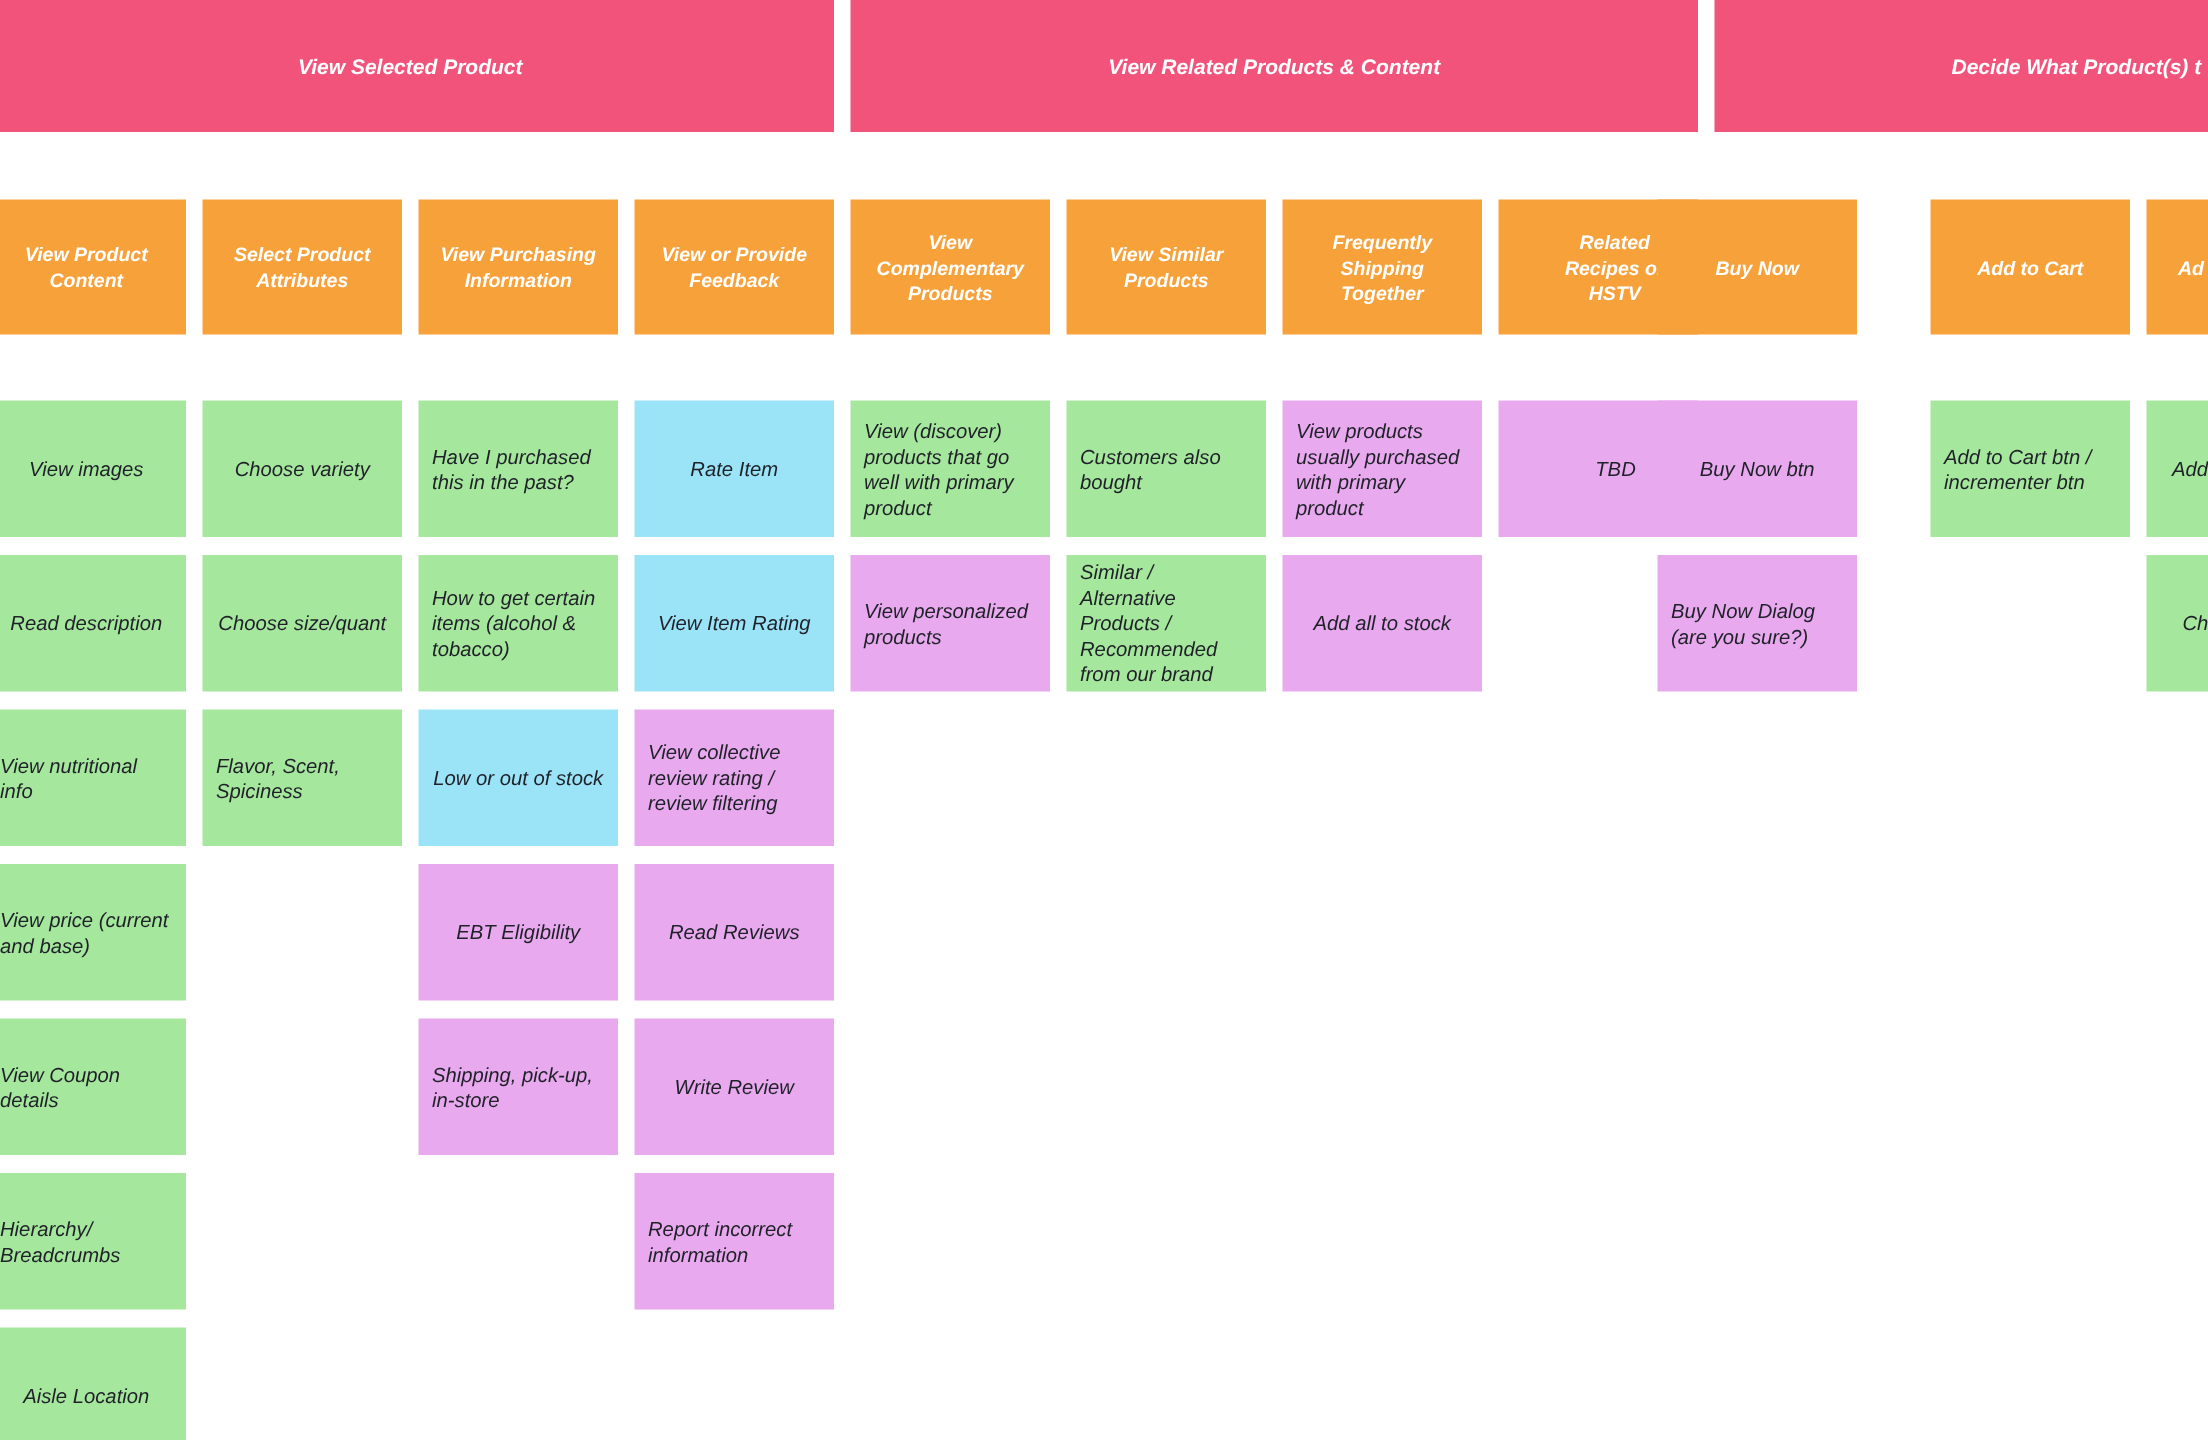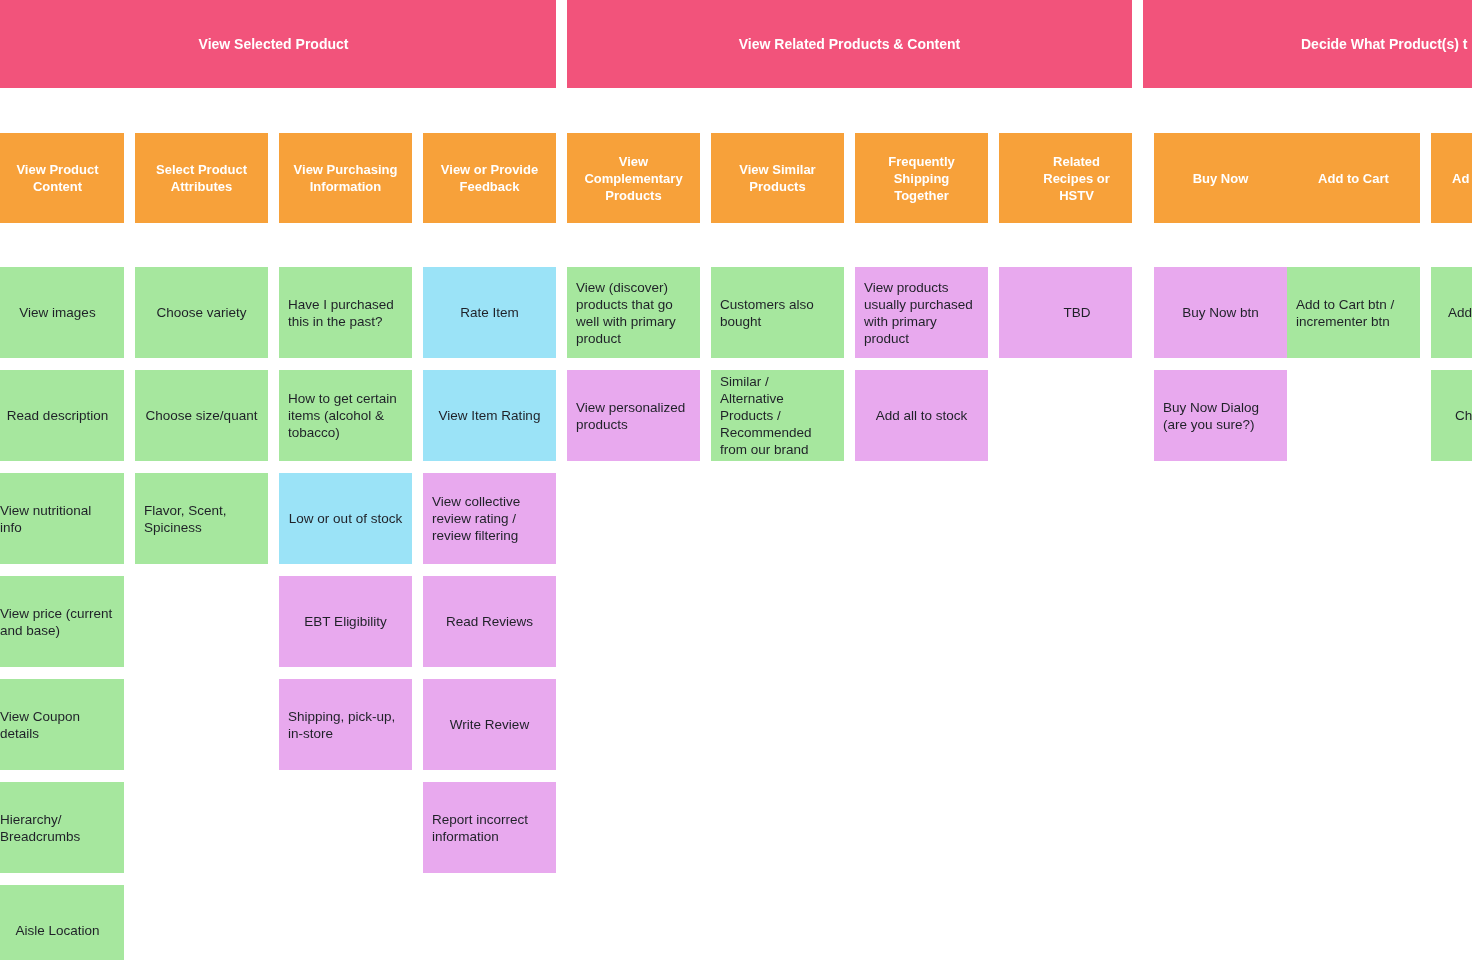--- a/index.html
+++ b/index.html
@@ -7,20 +7,21 @@
     width: 1472px; height: 960px;
     overflow: hidden;
     background: #ffffff;
     font-family: "Liberation Sans", sans-serif;
   }
   .board {
     position: relative;
     width: 1472px; height: 960px;
     background: #ffffff;
     overflow: hidden;
+    font-style: italic;
   }
   
   .phase {
     position: absolute;
     top: 0; height: 88px; width: 565px;
     background: var(--pink, #F2537B);
     color: var(--header_text, #ffffff);
     font-weight: bold; font-size: 14px;
     display: flex; align-items: center; justify-content: center;
     text-align: center;
@@ -52,21 +53,21 @@
     padding: 0 9px; box-sizing: border-box;
   }
   .note.green  { background: var(--green,  #A6E79E); }
   .note.blue   { background: var(--blue,   #9BE3F7); }
   .note.purple { background: var(--purple, #E8A9EE); }
   .note.clip-a { justify-content: flex-start; text-align: left; padding-left: 17px; }
   .note.clip-b { justify-content: flex-start; text-align: left; padding-left: 24px; }
   
   .c1 { left: -9px; }   .c2 { left: 135px; }  .c3 { left: 279px; }
   .c4 { left: 423px; }  .c5 { left: 567px; }  .c6 { left: 711px; }
-  .c7 { left: 855px; }  .c8 { left: 999px; padding-left: 32px; }  .c9 { left: 1154px; }
+  .c7 { left: 855px; }  .c8 { left: 999px; padding-left: 32px; }  .c9 { left: 1105px; }
   .c10 { left: 1287px; } .c11 { left: 1431px; }
   
   .r1 { top: 267px; } .r2 { top: 370px; } .r3 { top: 473px; }
   .r4 { top: 576px; } .r5 { top: 679px; } .r6 { top: 782px; }
   .r7 { top: 885px; }
 </style>
 </head>
 <body>
 
 <div class="board">

